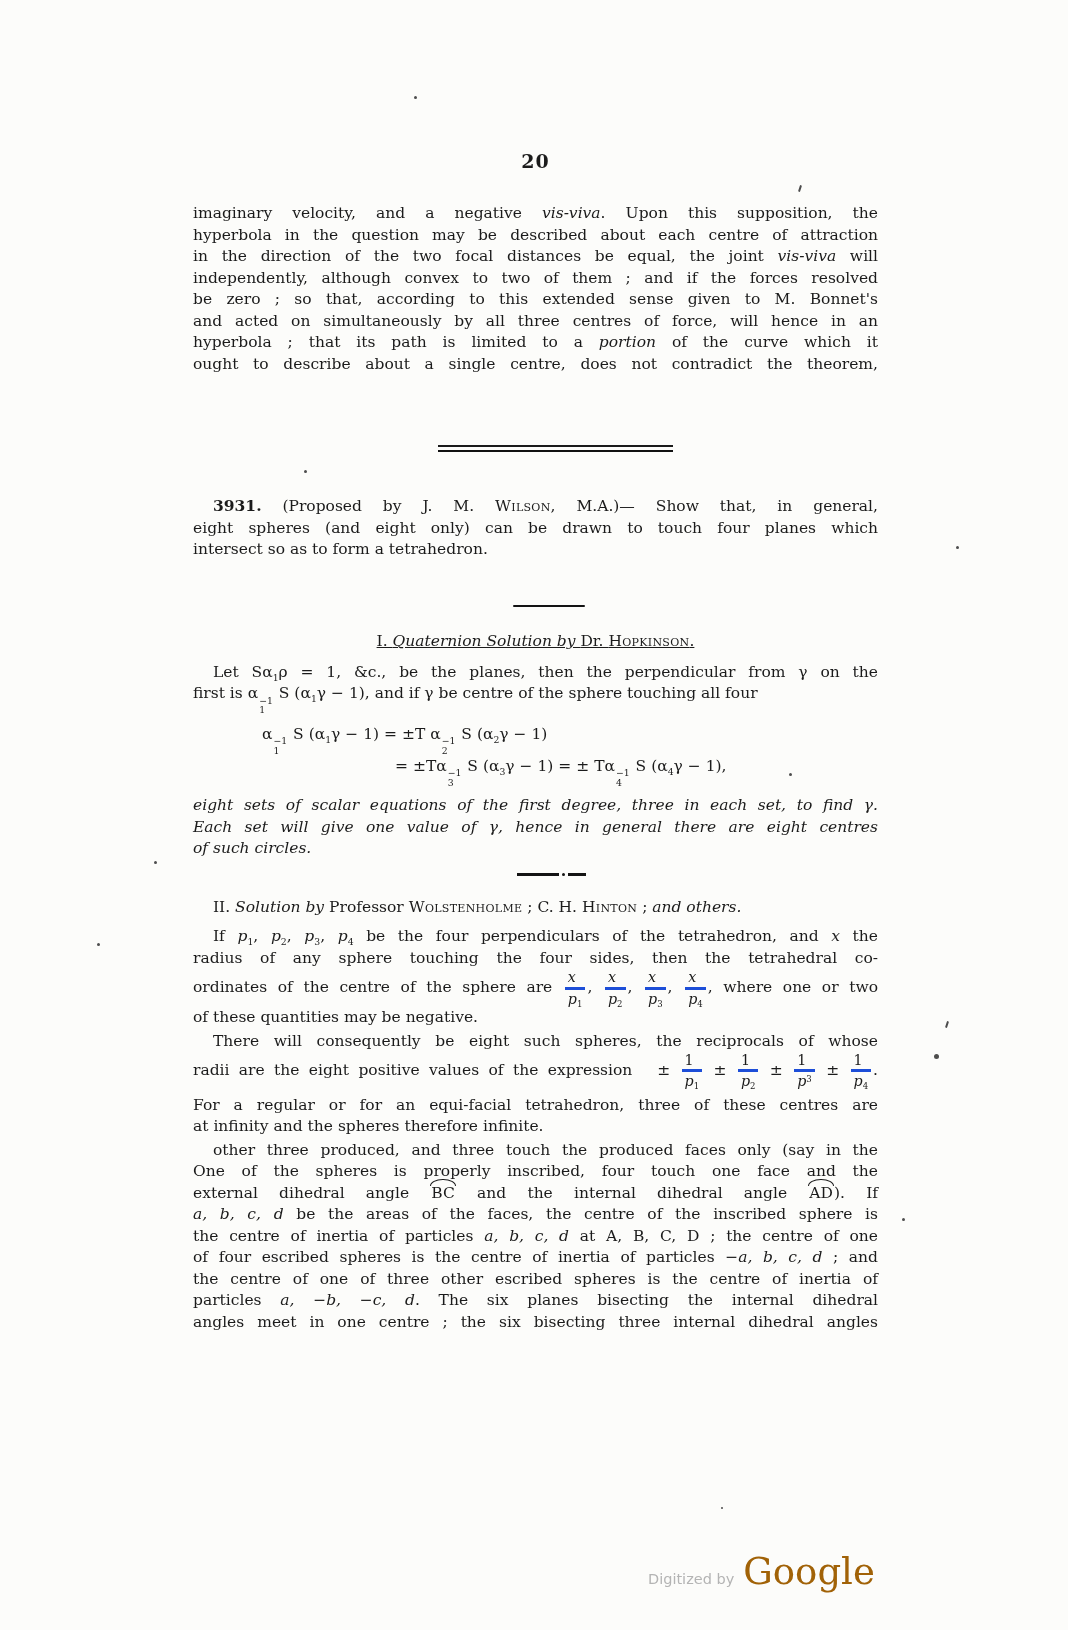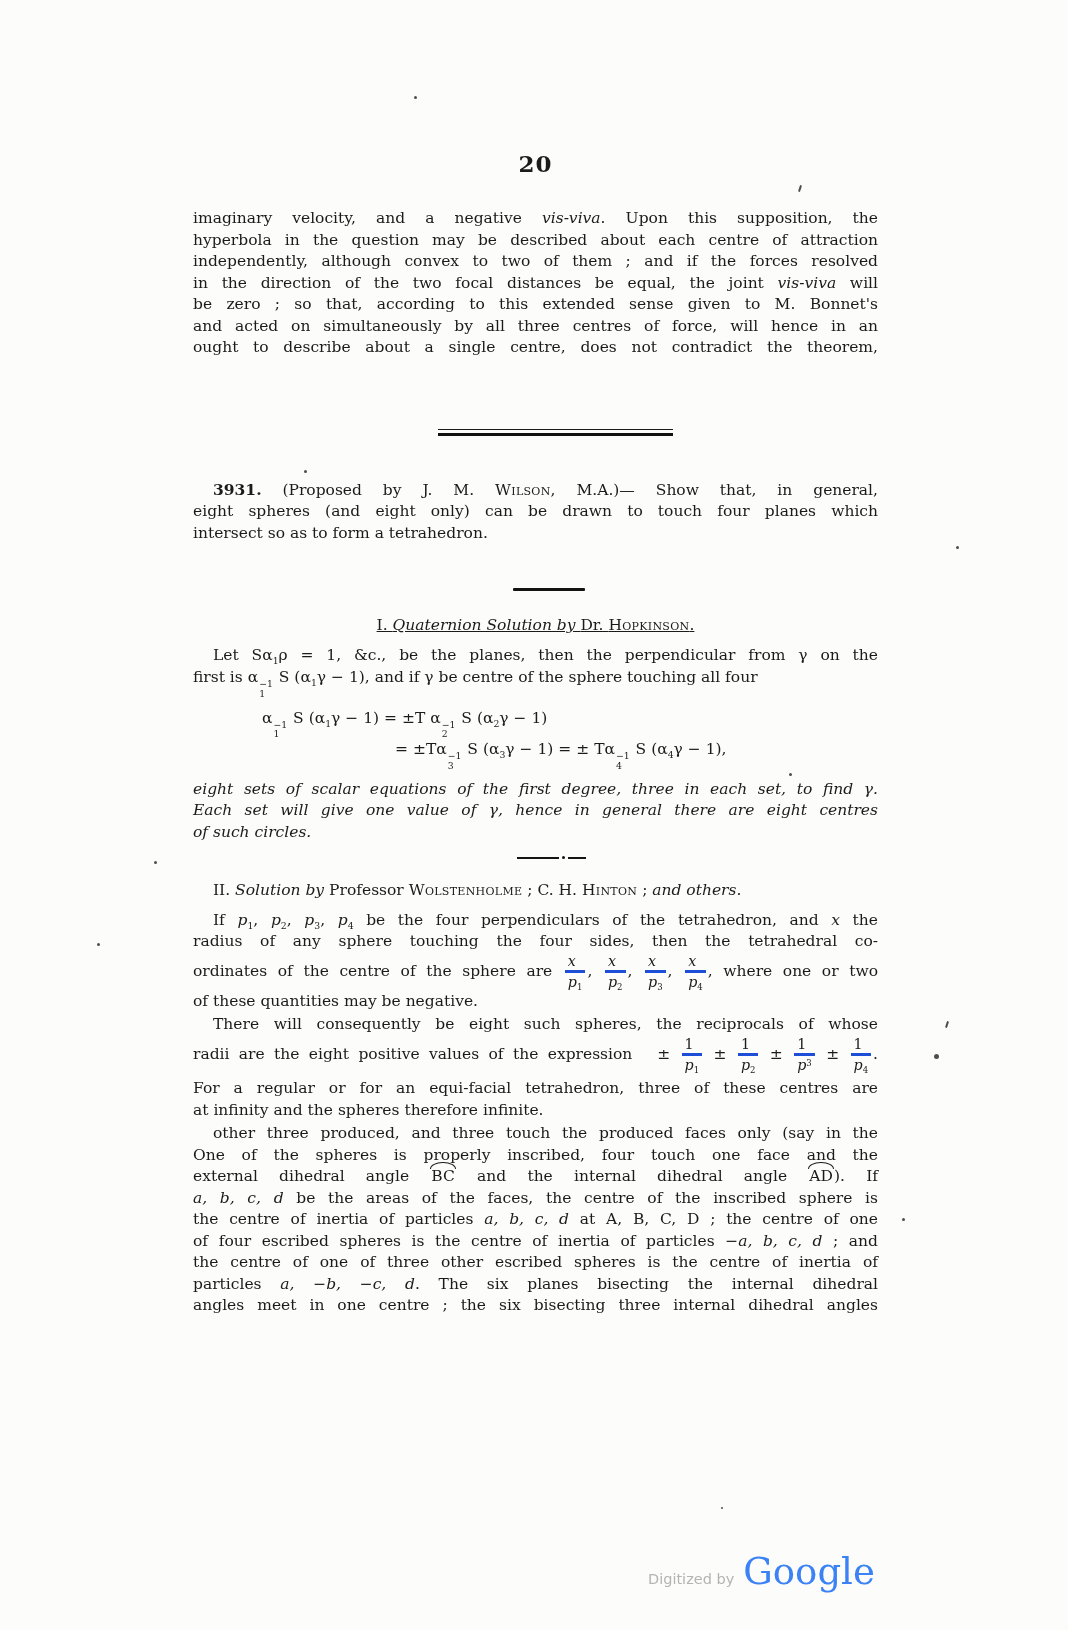--- a/index.html
+++ b/index.html
@@ -1,19 +1,19 @@
 <!DOCTYPE html>
 <html><head>
 <meta charset="utf-8">
 <style>
   html,body{margin:0;padding:0;background:#fcfcfa;}
   .page{position:relative;width:1068px;height:1630px;background:#fcfcfa;color:#1b1b1b;
         font-family:"DejaVu Serif",serif;font-size:15.5px;overflow:hidden;}
   .content{position:absolute;left:193px;top:0;width:685px;}
-  .pagenum{text-align:center;font-weight:bold;font-size:23px;letter-spacing:1px;}
+  .pagenum{text-align:center;font-weight:bold;font-size:19px;letter-spacing:1px;}
   .jline{text-align:justify;text-align-last:justify;line-height:21.5px;}
   .jline.jlast{text-align-last:auto;}
   .cline{text-align:center;line-height:21.5px;}
   .lline{text-align:left;line-height:21.5px;}
   .it{font-style:italic;}
   .scaps{font-variant:small-caps;letter-spacing:.3px;}
   .bold{font-weight:bold;}
   .sb{font-size:.6em;vertical-align:-.4em;line-height:0;}
   .sp{font-size:.6em;vertical-align:.5em;line-height:0;}
   .stk{display:inline-flex;flex-direction:column;align-items:flex-start;font-size:.6em;
@@ -31,21 +31,21 @@
   .rule1{width:72px;height:2.8px;background:#131313;margin-left:320px;border-radius:1px;}
   .ruledd{width:72px;margin-left:324px;display:flex;align-items:center;}
   .ruledd i{display:block;height:2.6px;background:#141414;}
   .ruledd .d1{width:42px;}
   .ruledd .dd{width:3px;height:3px;border-radius:50%;margin:0 3px;}
   .ruledd .d2{width:18px;}
   .speck{position:absolute;background:#4d4d4d;border-radius:50%;}
   .speck.tick{border-radius:1px;transform:rotate(18deg);}
   .watermark{position:absolute;left:648px;top:1550px;display:flex;align-items:baseline;gap:9px;}
   .wm-text{font-family:"DejaVu Sans",sans-serif;font-size:14.5px;color:#b4b4b4;}
-  .wm-logo{font-family:"DejaVu Serif",serif;font-size:37px;color:#3b82f6;}
+  .wm-logo{font-family:"DejaVu Serif",serif;font-size:37px;color:#a16207;}
   .ind > .jline:first-child, .ind > .lline:first-child{text-indent:20px;}
   .eq > .lline:nth-child(1){margin-left:69px;}
   .eq > .lline:nth-child(2){margin-left:202px;}
   [data-name="page-number"]{margin-top:150px;}
   [data-name="intro-paragraph"]{margin-top:31px;}
   [data-name="double-rule"]{margin-top:70px;}
   [data-name="problem-3931"]{margin-top:43px;}
   [data-name="separator-rule"]{margin-top:44px;}
   [data-name="solution1-heading"]{margin-top:24px;text-decoration:underline;}
   [data-name="solution1-intro"]{margin-top:9px;}
@@ -60,24 +60,25 @@
 </style>
 </head>
 <body>
 
 <div class="page" data-name="scanned-page">
   <div class="content" data-name="page-content">
     <div class="pagenum" data-name="page-number">20</div>
     <div data-name="intro-paragraph">
         <div class="jline" data-name="text-line"><span>imaginary velocity, and a negative </span><span class="it">vis-viva</span><span>.  Upon this supposition, the</span></div>
         <div class="jline" data-name="text-line"><span>hyperbola in the question may be described about each centre of attraction</span></div>
+        <div class="jline" data-name="text-line"><span>in the direction of the two focal distances be equal, the joint </span><span class="it">vis-viva</span><span> will</span></div>
         <div class="jline" data-name="text-line"><span>independently, although convex to two of them ; and if the forces resolved</span></div>
-        <div class="jline" data-name="text-line"><span>in the direction of the two focal distances be equal, the joint </span><span class="it">vis-viva</span><span> will</span></div>
         <div class="jline" data-name="text-line"><span>be zero ; so that, according to this extended sense given to M. Bonnet's</span></div>
         <div class="jline" data-name="text-line"><span>and acted on simultaneously by all three centres of force, will hence in an</span></div>
+        <div class="jline" data-name="text-line"><span>hyperbola ; that its path is limited to a </span><span class="it">portion</span><span> of the curve which it</span></div>
         <div class="jline" data-name="text-line"><span>ought to describe about a single centre, does not contradict the theorem,</span></div>
       </div>
     <div class="rule2" data-name="double-rule">
       <div class="r2a" data-name="double-rule-top"></div>
       <div class="r2b" data-name="double-rule-bottom"></div>
     </div>
     <div class="ind" data-name="problem-3931">
         <div class="jline" data-name="text-line"><span class="bold">3931.</span><span>  (Proposed by J. M. </span><span class="scaps">Wilson</span><span>, M.A.)— Show that, in general,</span></div>
         <div class="jline" data-name="text-line"><span>eight spheres (and eight only) can be drawn to touch four planes which</span></div>
         <div class="jline jlast" data-name="text-line"><span>intersect so as to form a tetrahedron.</span></div>

